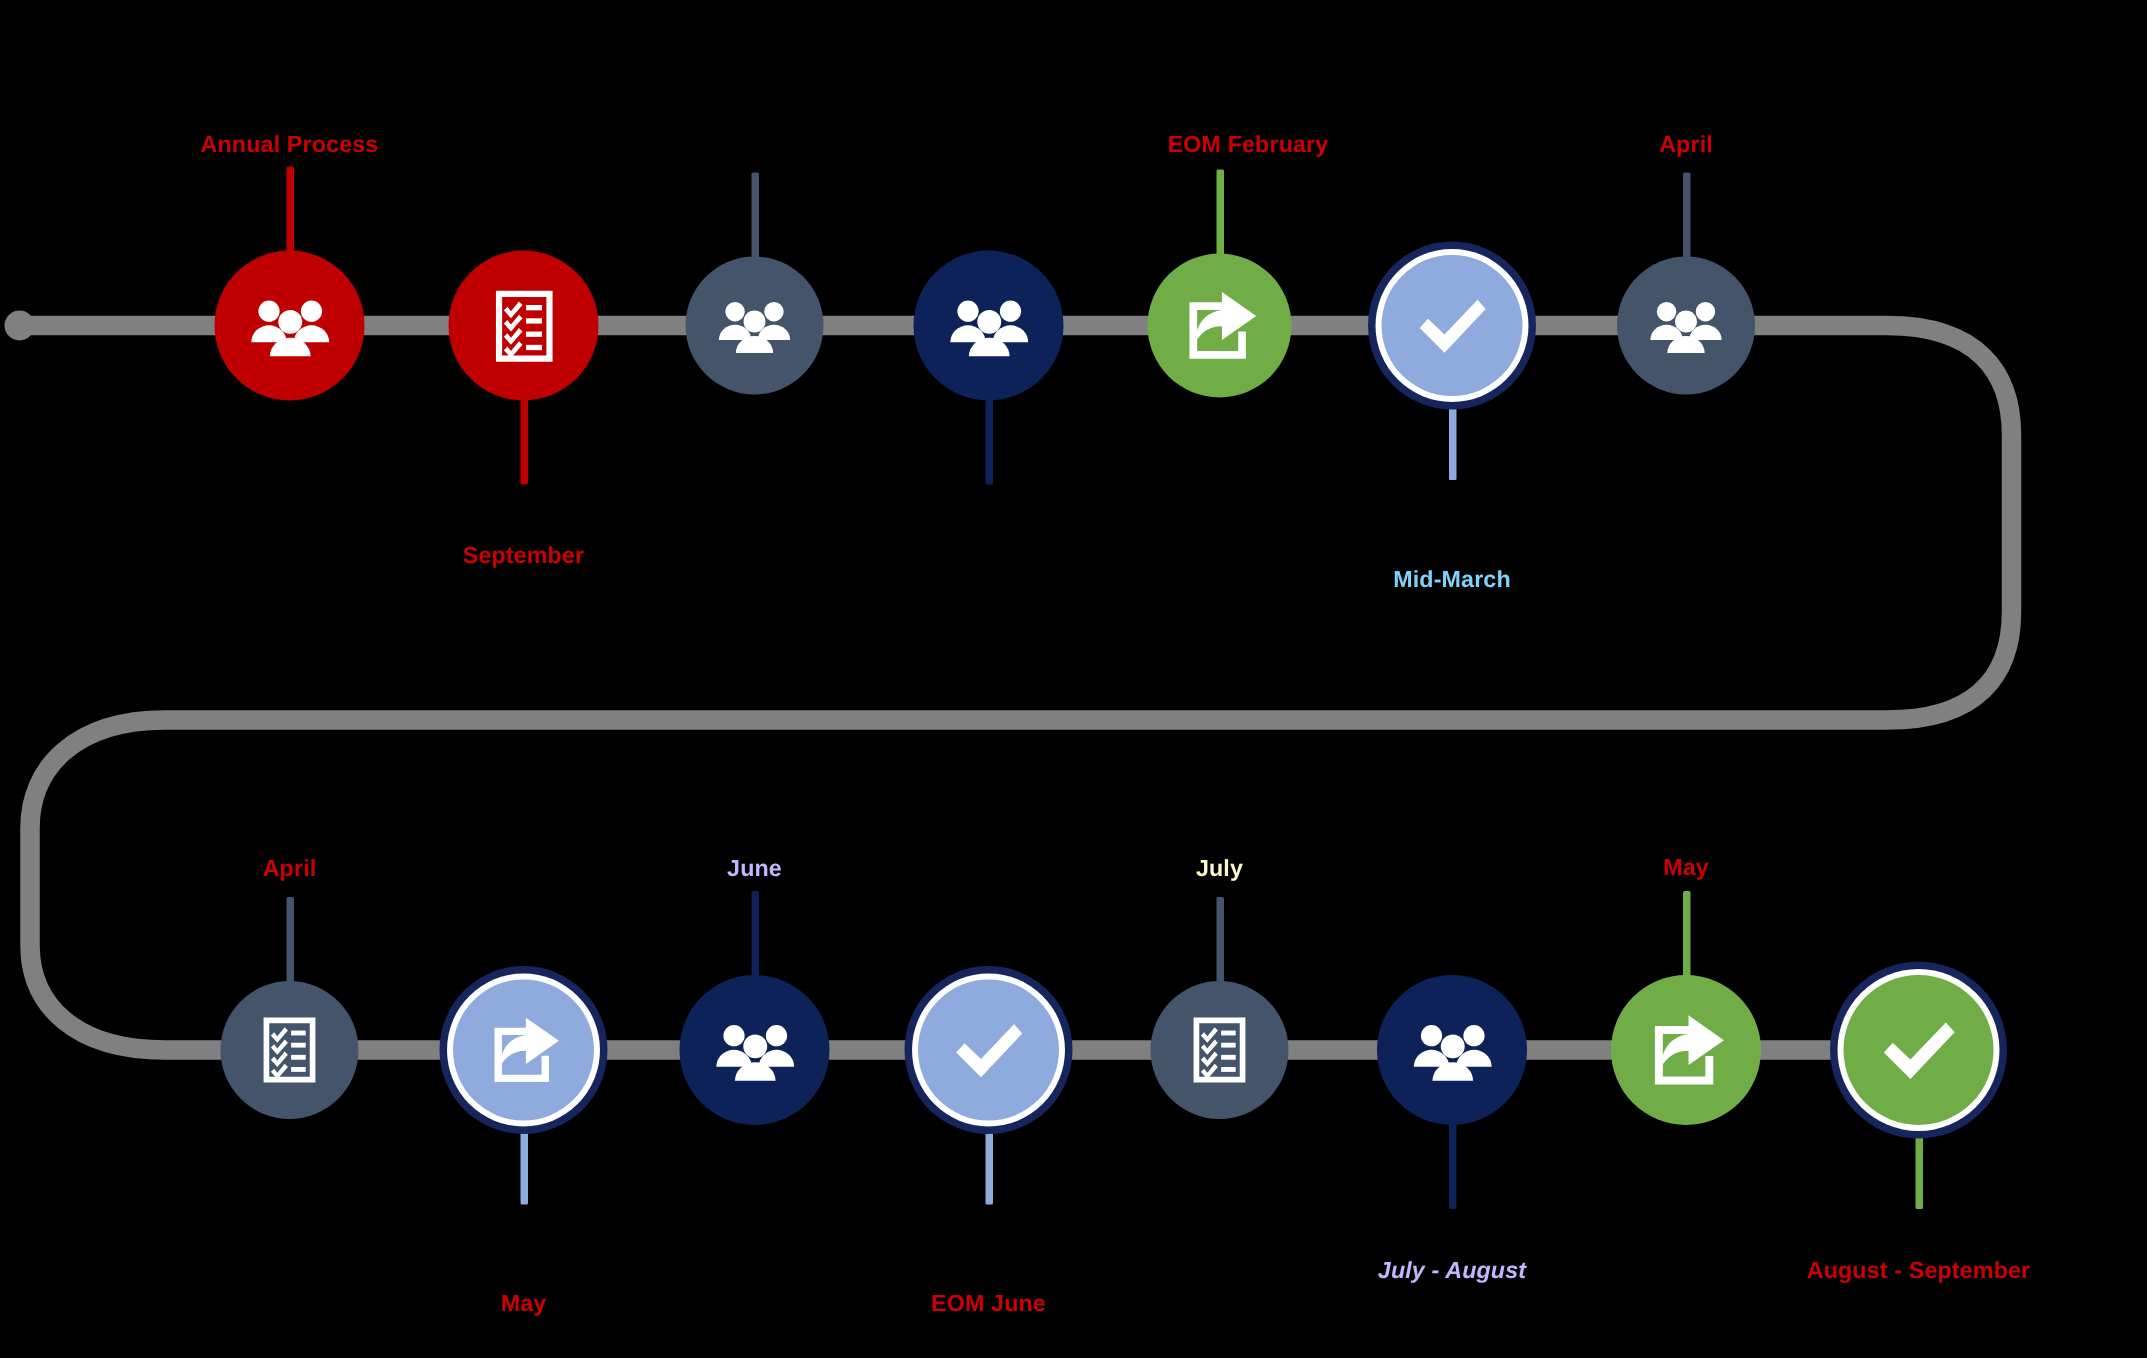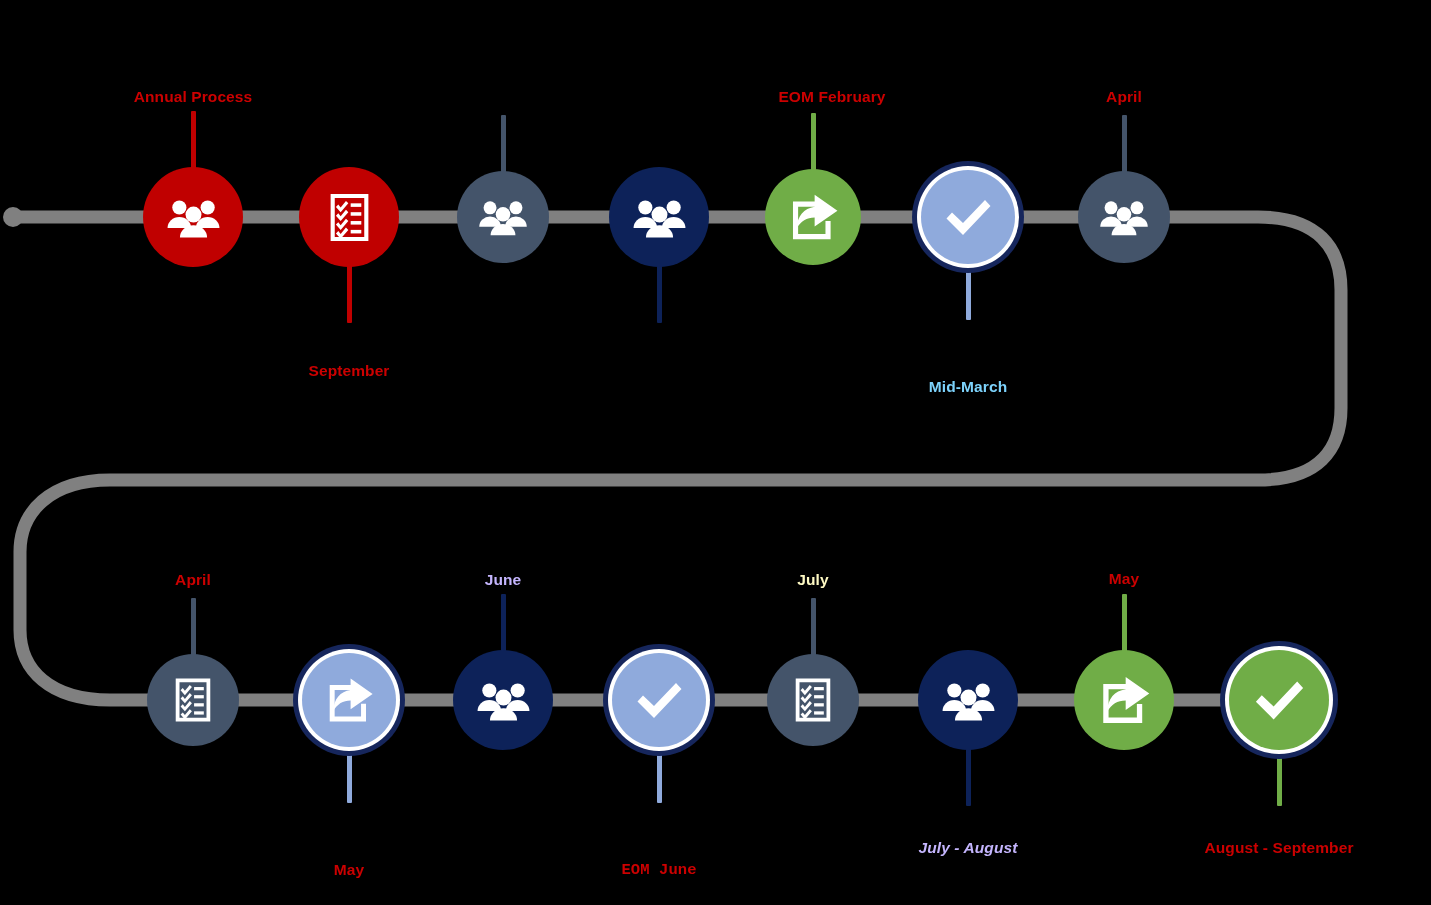--- a/index.html
+++ b/index.html
@@ -226,20 +226,20 @@
       <div class="lbl" style="left: 193px; top: 88px; color: rgb(204, 0, 0);">Annual Process</div>
       <div class="lbl" style="left: 349px; top: 362px; color: rgb(204, 0, 0);">September</div>
       <div class="lbl hidden-label" style="left: 503px; top: 88px; color: rgb(0, 0, 0);"></div>
       <div class="lbl hidden-label" style="left: 659px; top: 382px; color: rgb(0, 0, 0);"></div>
       <div class="lbl" style="left: 813px; top: 88px; color: rgb(204, 0, 0); margin-left: 19px;">EOM February</div>
       <div class="lbl" style="left: 968px; top: 378px; color: #7dd3fc;">Mid-March</div>
       <div class="lbl" style="left: 1124px; top: 88px; color: rgb(204, 0, 0);">April</div>
       <div class="lbl" style="left: 193px; top: 571px; color: rgb(204, 0, 0);">April</div>
       <div class="lbl" style="left: 349px; top: 861px; color: rgb(204, 0, 0);">May</div>
       <div class="lbl" style="left: 503px; top: 571px; color: #c4b5fd;">June</div>
-      <div class="lbl" style="left: 659px; top: 861px; color: rgb(204, 0, 0); font-family: Liberation Mono, monospace;">EOM June</div>
+      <div class="lbl" style="left: 659px; top: 861px; color: rgb(204, 0, 0);">EOM June</div>
       <div class="lbl" style="left: 813px; top: 571px; color: #fef9c3;">July</div>
       <div class="lbl" style="left: 968px; top: 839px; color: #c4b5fd; font-style: italic;">July - August</div>
       <div class="lbl" style="left: 1124px; top: 570px; color: rgb(204, 0, 0);">May</div>
       <div class="lbl" style="left: 1279px; top: 839px; color: rgb(204, 0, 0);">August - September</div>
     </div>
 
 </div>
 
 </body></html>

